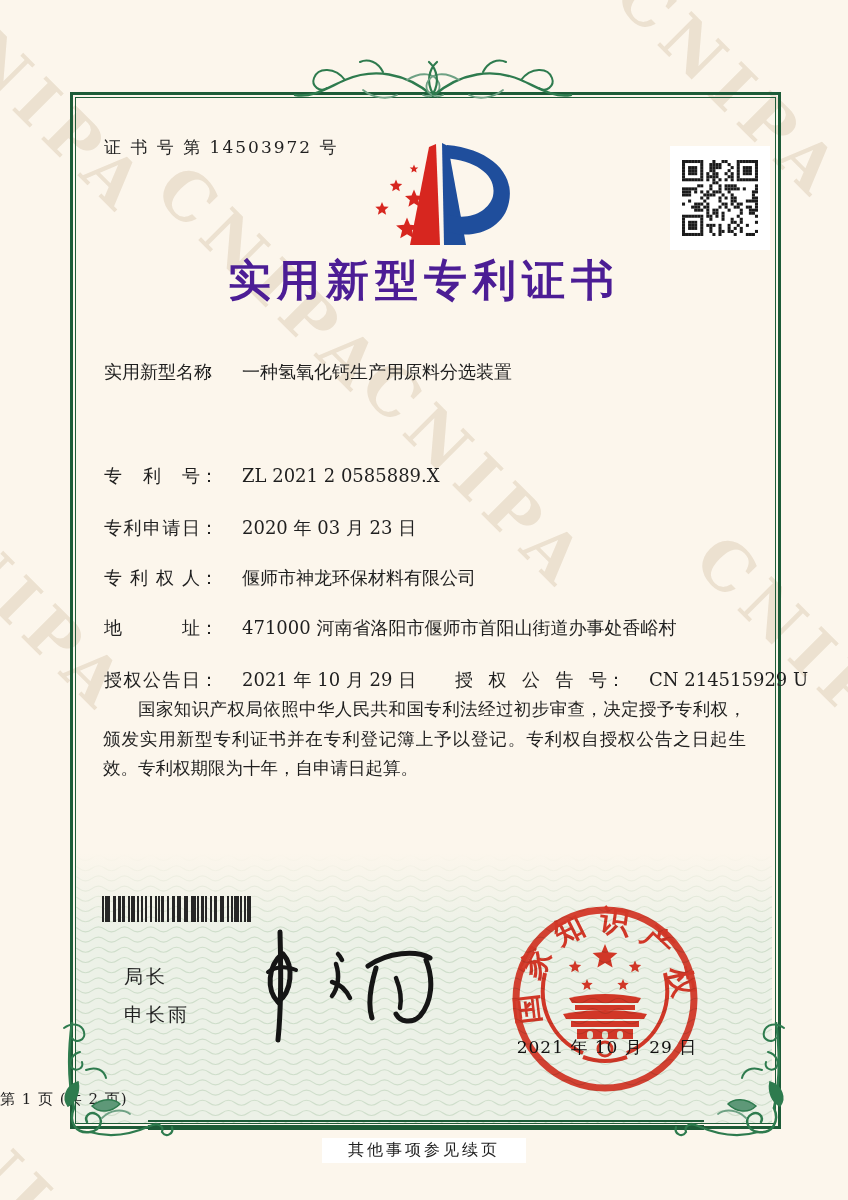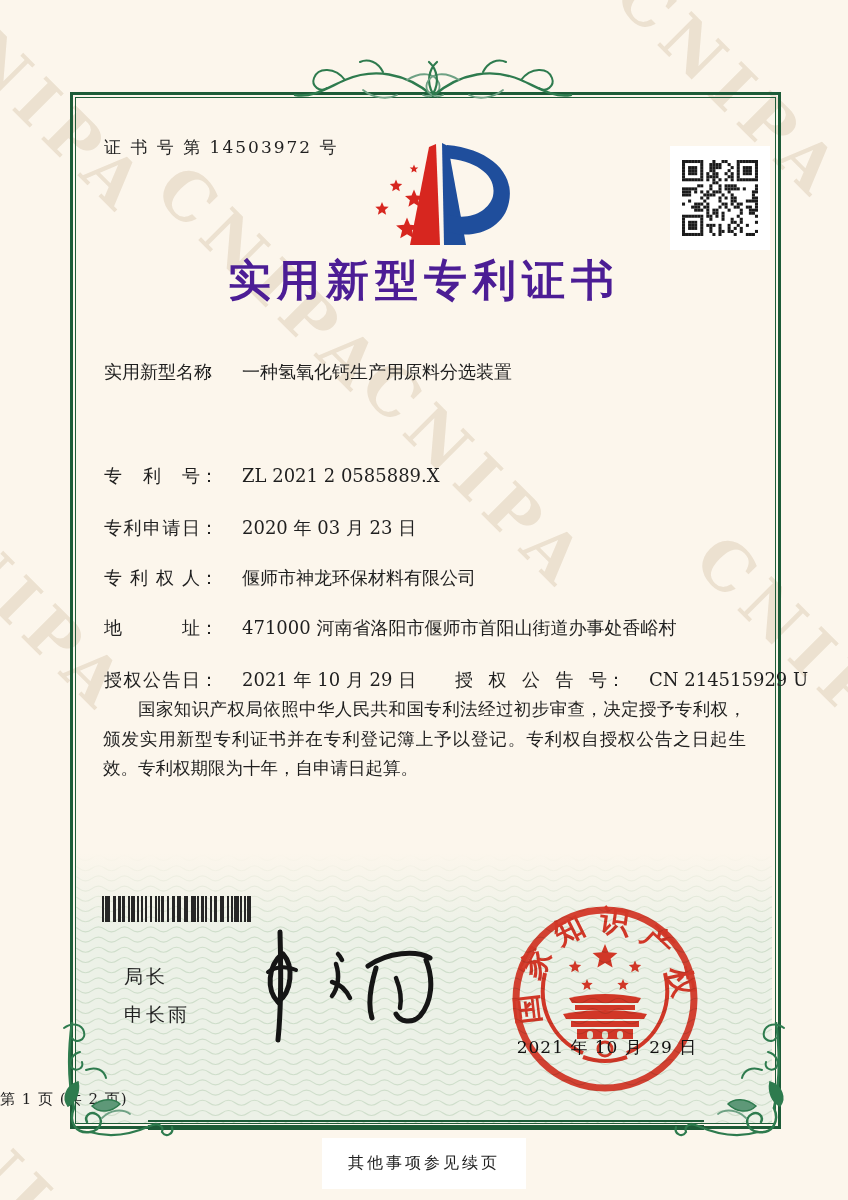--- a/index.html
+++ b/index.html
@@ -42,21 +42,21 @@
   .signature{position:absolute;left:248px;top:926px;z-index:5;}
   .seal{position:absolute;left:507px;top:901px;z-index:5;mix-blend-mode:multiply;}
   .seal-date{position:absolute;left:512px;top:1036px;width:190px;text-align:center;
              font-size:17px;letter-spacing:1px;color:#111;z-index:6;white-space:nowrap;}
   .page-info{position:absolute;left:0;top:1090px;width:848px;text-align:left;
              font-size:15px;letter-spacing:1px;z-index:4;}
   .bottom-line-thin{position:absolute;left:148px;top:1120px;width:556px;height:2px;background:#1d5c38;z-index:4;}
   .bottom-line-thick{position:absolute;left:148px;top:1125px;width:556px;height:5px;background:#1d5c38;z-index:4;}
   .orn{position:absolute;z-index:6;pointer-events:none;}
   .cont-box{position:absolute;left:50%;transform:translateX(-50%);top:1138px;background:#ffffff;
-            padding:15px 26px;font-size:16px;letter-spacing:3px;z-index:4;white-space:nowrap;}
+            padding:2px 26px;font-size:16px;letter-spacing:3px;z-index:4;white-space:nowrap;}
   .top-orn{position:absolute;left:285px;top:56px;z-index:4;pointer-events:none;}
 </style>
 </head>
 <body>
 
 <div class="page">
 
   <span class="wm" style="left:-40px;top:-30px">CNIPA</span>
   <span class="wm" style="left:196px;top:150px">CNIPA</span>
   <span class="wm" style="left:400px;top:345px">CNIPA</span>

